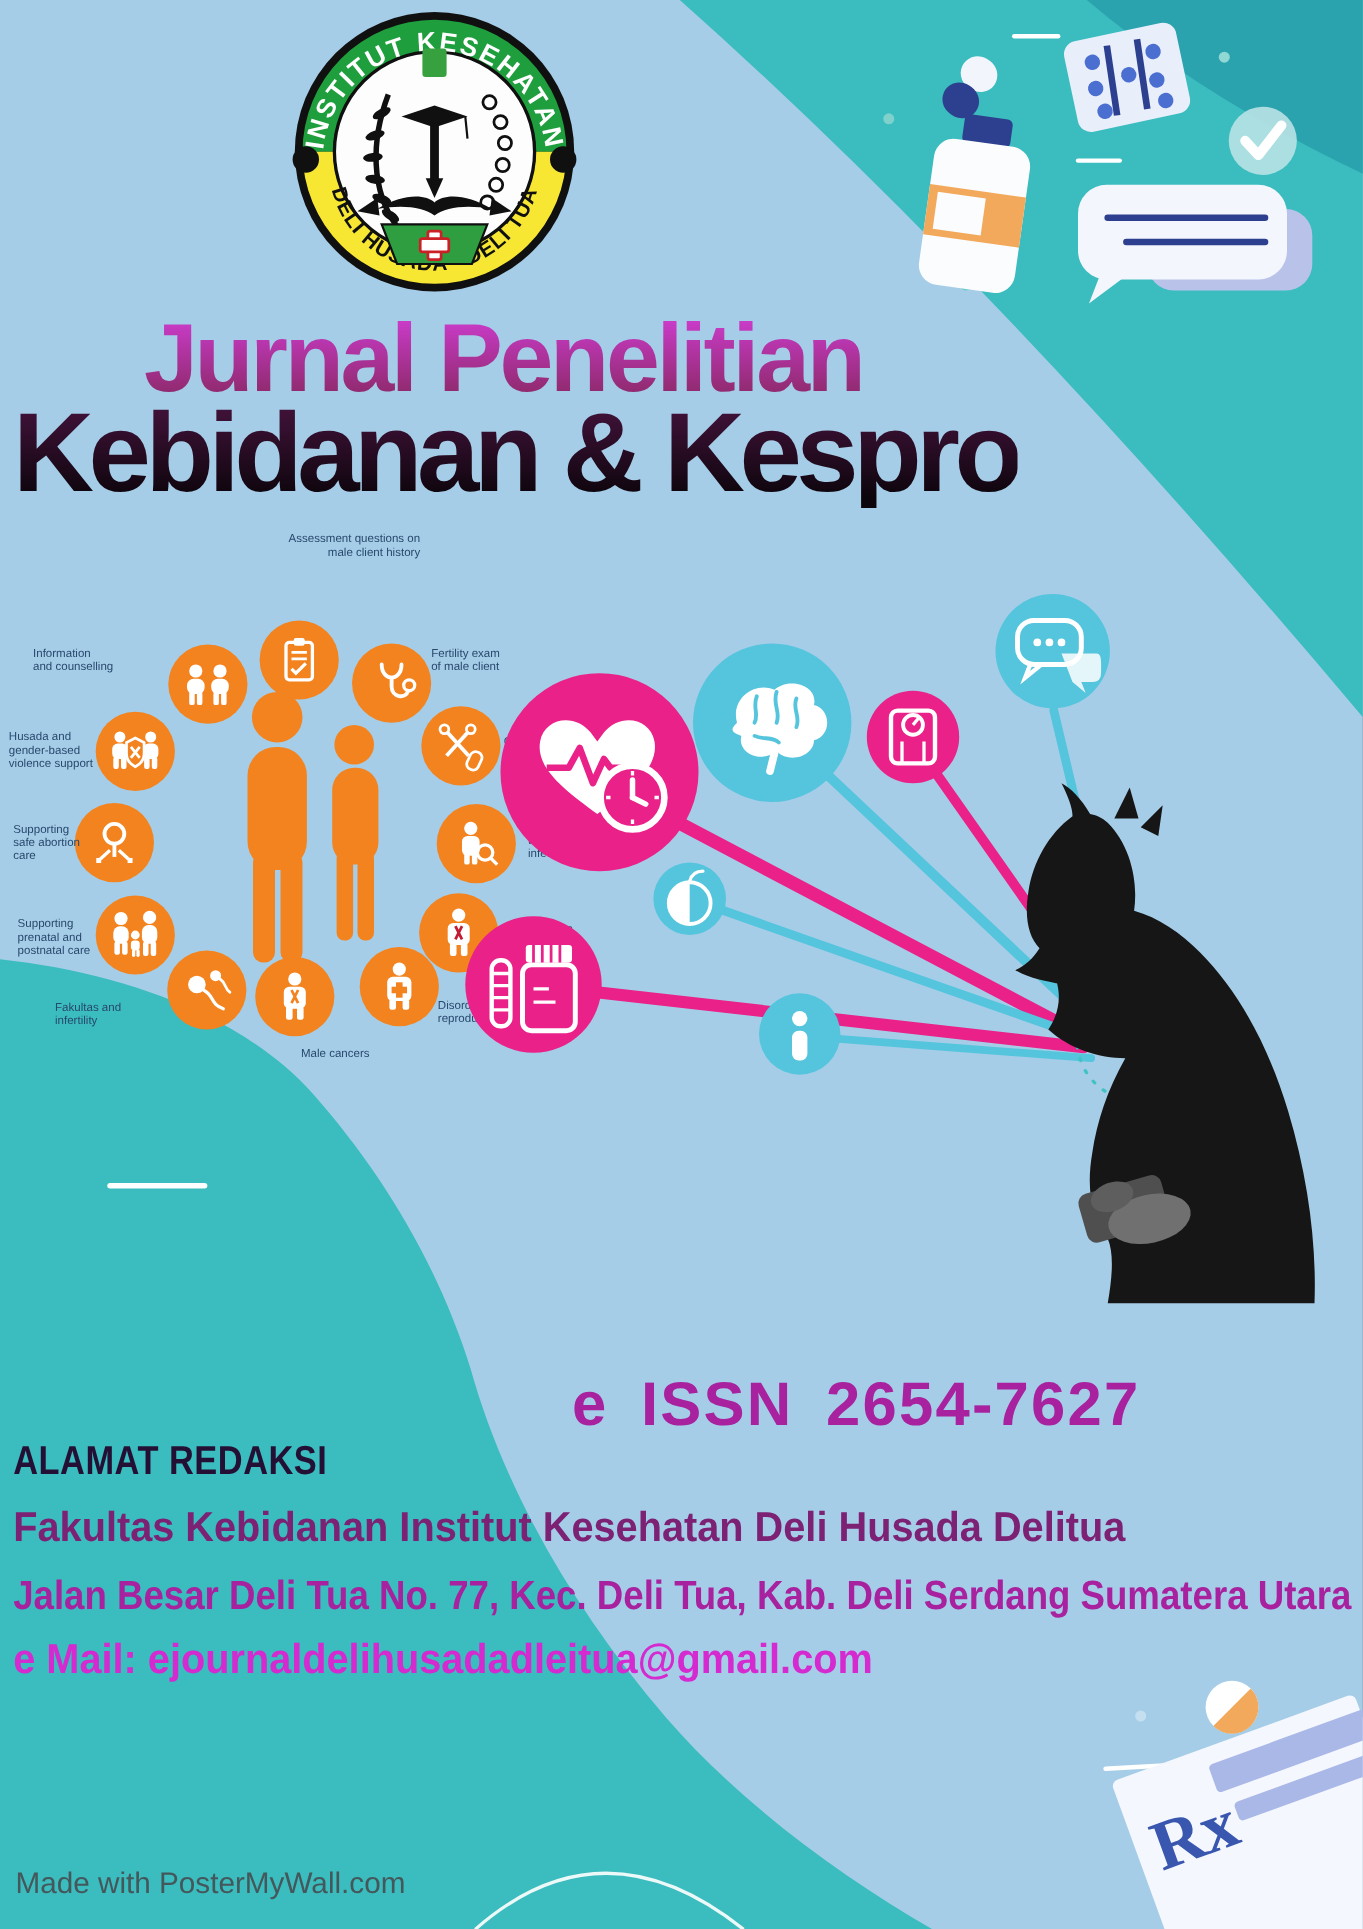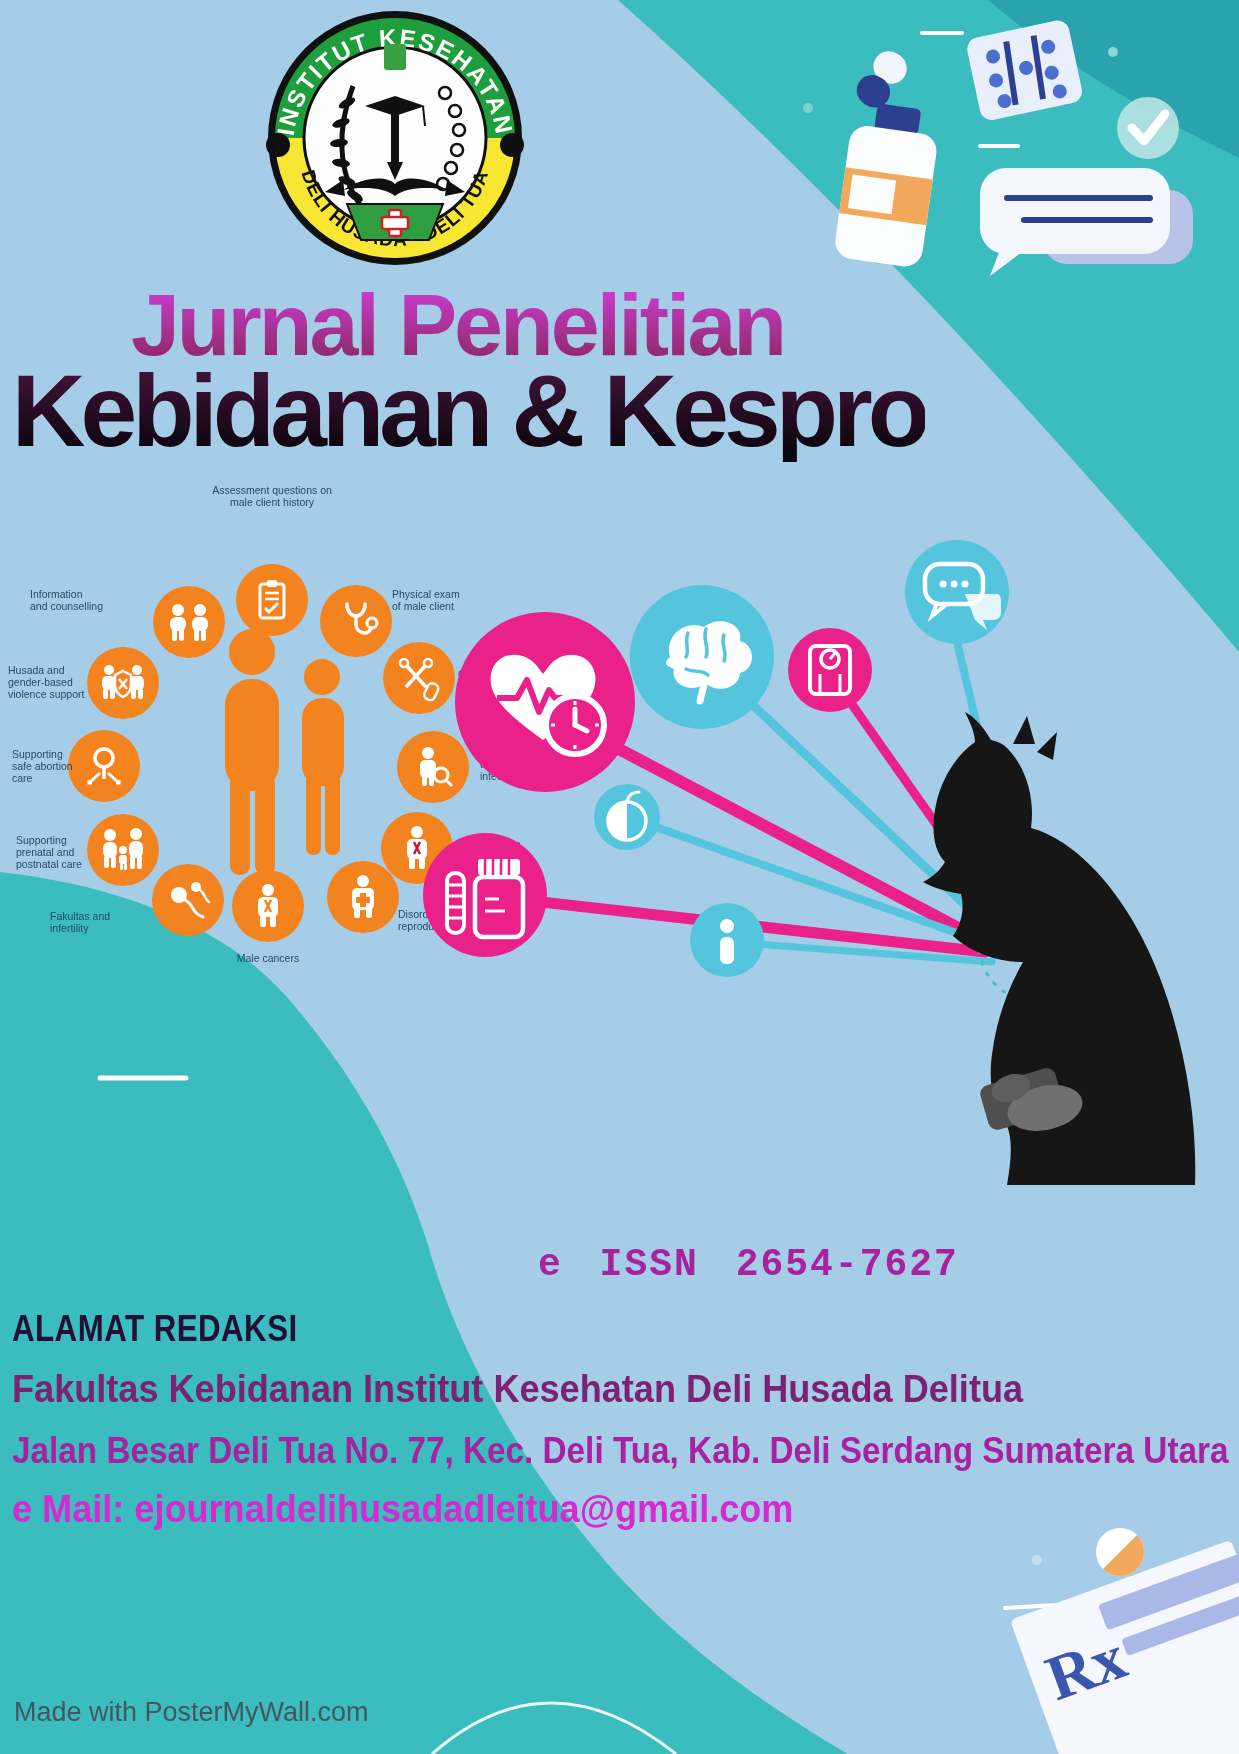--- a/index.html
+++ b/index.html
@@ -10,39 +10,39 @@
   
   .title1{left:0;top:281px;width:915px;text-align:center;font-weight:bold;
           font-size:88px;letter-spacing:-3px;line-height:1;
           background:linear-gradient(180deg,#d23ed6 0%,#8c2968 92%);
           -webkit-background-clip:text;background-clip:text;color:transparent;}
   .title2{left:0;top:360px;width:925px;text-align:right;font-weight:bold;
           font-size:102px;letter-spacing:-5px;line-height:1;
           background:linear-gradient(180deg,#47143f 0%,#0d050c 90%);
           -webkit-background-clip:text;background-clip:text;color:transparent;}
   
-  .issn{left:538px;top:1243px;font-family:Liberation Mono, monospace;
-        font-weight:bold;font-size:38px;letter-spacing:2px;word-spacing:12px;
+  .issn{left:520px;top:1243px;font-family:Liberation Sans, sans-serif;
+        font-weight:bold;font-size:56px;letter-spacing:2px;word-spacing:12px;
         color:#a8219e;}
   
   .addr-head{left:12px;top:1308px;font-size:34px;font-weight:bold;color:#241034;
              letter-spacing:.5px;transform:scale(.92,1.08);transform-origin:left top;}
   .addr1{left:12px;top:1368px;font-size:38px;font-weight:bold;color:#7c2173;
          transform:scaleX(.95);transform-origin:left top;}
   .addr2{left:12px;top:1430px;font-size:37px;font-weight:bold;color:#a8219e;
          transform:scaleX(.90);transform-origin:left top;white-space:nowrap;}
   .addr3{left:12px;top:1488px;font-size:38px;font-weight:bold;color:#d42ad0;
          transform:scaleX(.95);transform-origin:left top;}
   .addr4{left:12px;top:1548px;font-size:38px;font-weight:bold;color:#d42ad0;}
   .credit{left:14px;top:1697px;font-size:27px;color:#44585c;}
   
   .ig-circle{width:72px;height:72px;border-radius:50%;background:#f3831f;
              display:flex;align-items:center;justify-content:center;}
   .ig-label{font-size:10.5px;line-height:1.15;color:#28496e;white-space:pre-line;}
-  .lbl-r{text-align:left;} .lbl-c{text-align:center;}
+  .lbl-r{text-align:left;} .lbl-c{text-align:right;}
   
   .rc{border-radius:50%;display:flex;align-items:center;justify-content:center;}
   .rc-pink{background:#e92188;} .rc-cyan{background:#55c4dd;}
 </style>
 </head>
 <body>
 
 <div class="poster">
 
   <svg class="abs" width="1239" height="1754" style="left:0;top:0">
@@ -286,21 +286,21 @@
         </g>
         <path d="M 26 14 L 34 18 L 34 28 Q 34 36 26 40 Q 18 36 18 28 L 18 18 Z" fill="#f3831f" stroke="#fff" stroke-width="2.5"></path>
         <path d="M 22 22 L 30 32 M 30 22 L 22 32" stroke="#fff" stroke-width="2.5"></path>
       </svg>
   </div>
 
   <div class="abs ig-label lbl-c" style="left:162px;top:484px;width:220px">Assessment questions on
 male client history</div>
   <div class="abs ig-label lbl-r" style="left:30px;top:588px;width:118px">Information
 and counselling</div>
-  <div class="abs ig-label" style="left:392px;top:588px;width:130px">Physical exam
+  <div class="abs ig-label" style="left:392px;top:588px;width:130px">Fertility exam
 of male client</div>
   <div class="abs ig-label" style="left:458px;top:668px;width:110px">Contraception</div>
   <div class="abs ig-label" style="left:480px;top:746px;width:100px">Sexually
 transmitted
 infections</div>
   <div class="abs ig-label" style="left:456px;top:840px;width:110px">HIV and AIDS</div>
   <div class="abs ig-label" style="left:398px;top:908px;width:160px">Disorders of the male
 reproductive system</div>
   <div class="abs ig-label lbl-c" style="left:200px;top:952px;width:136px">Male cancers</div>
   <div class="abs ig-label lbl-r" style="left:50px;top:910px;width:106px">Fakultas and

